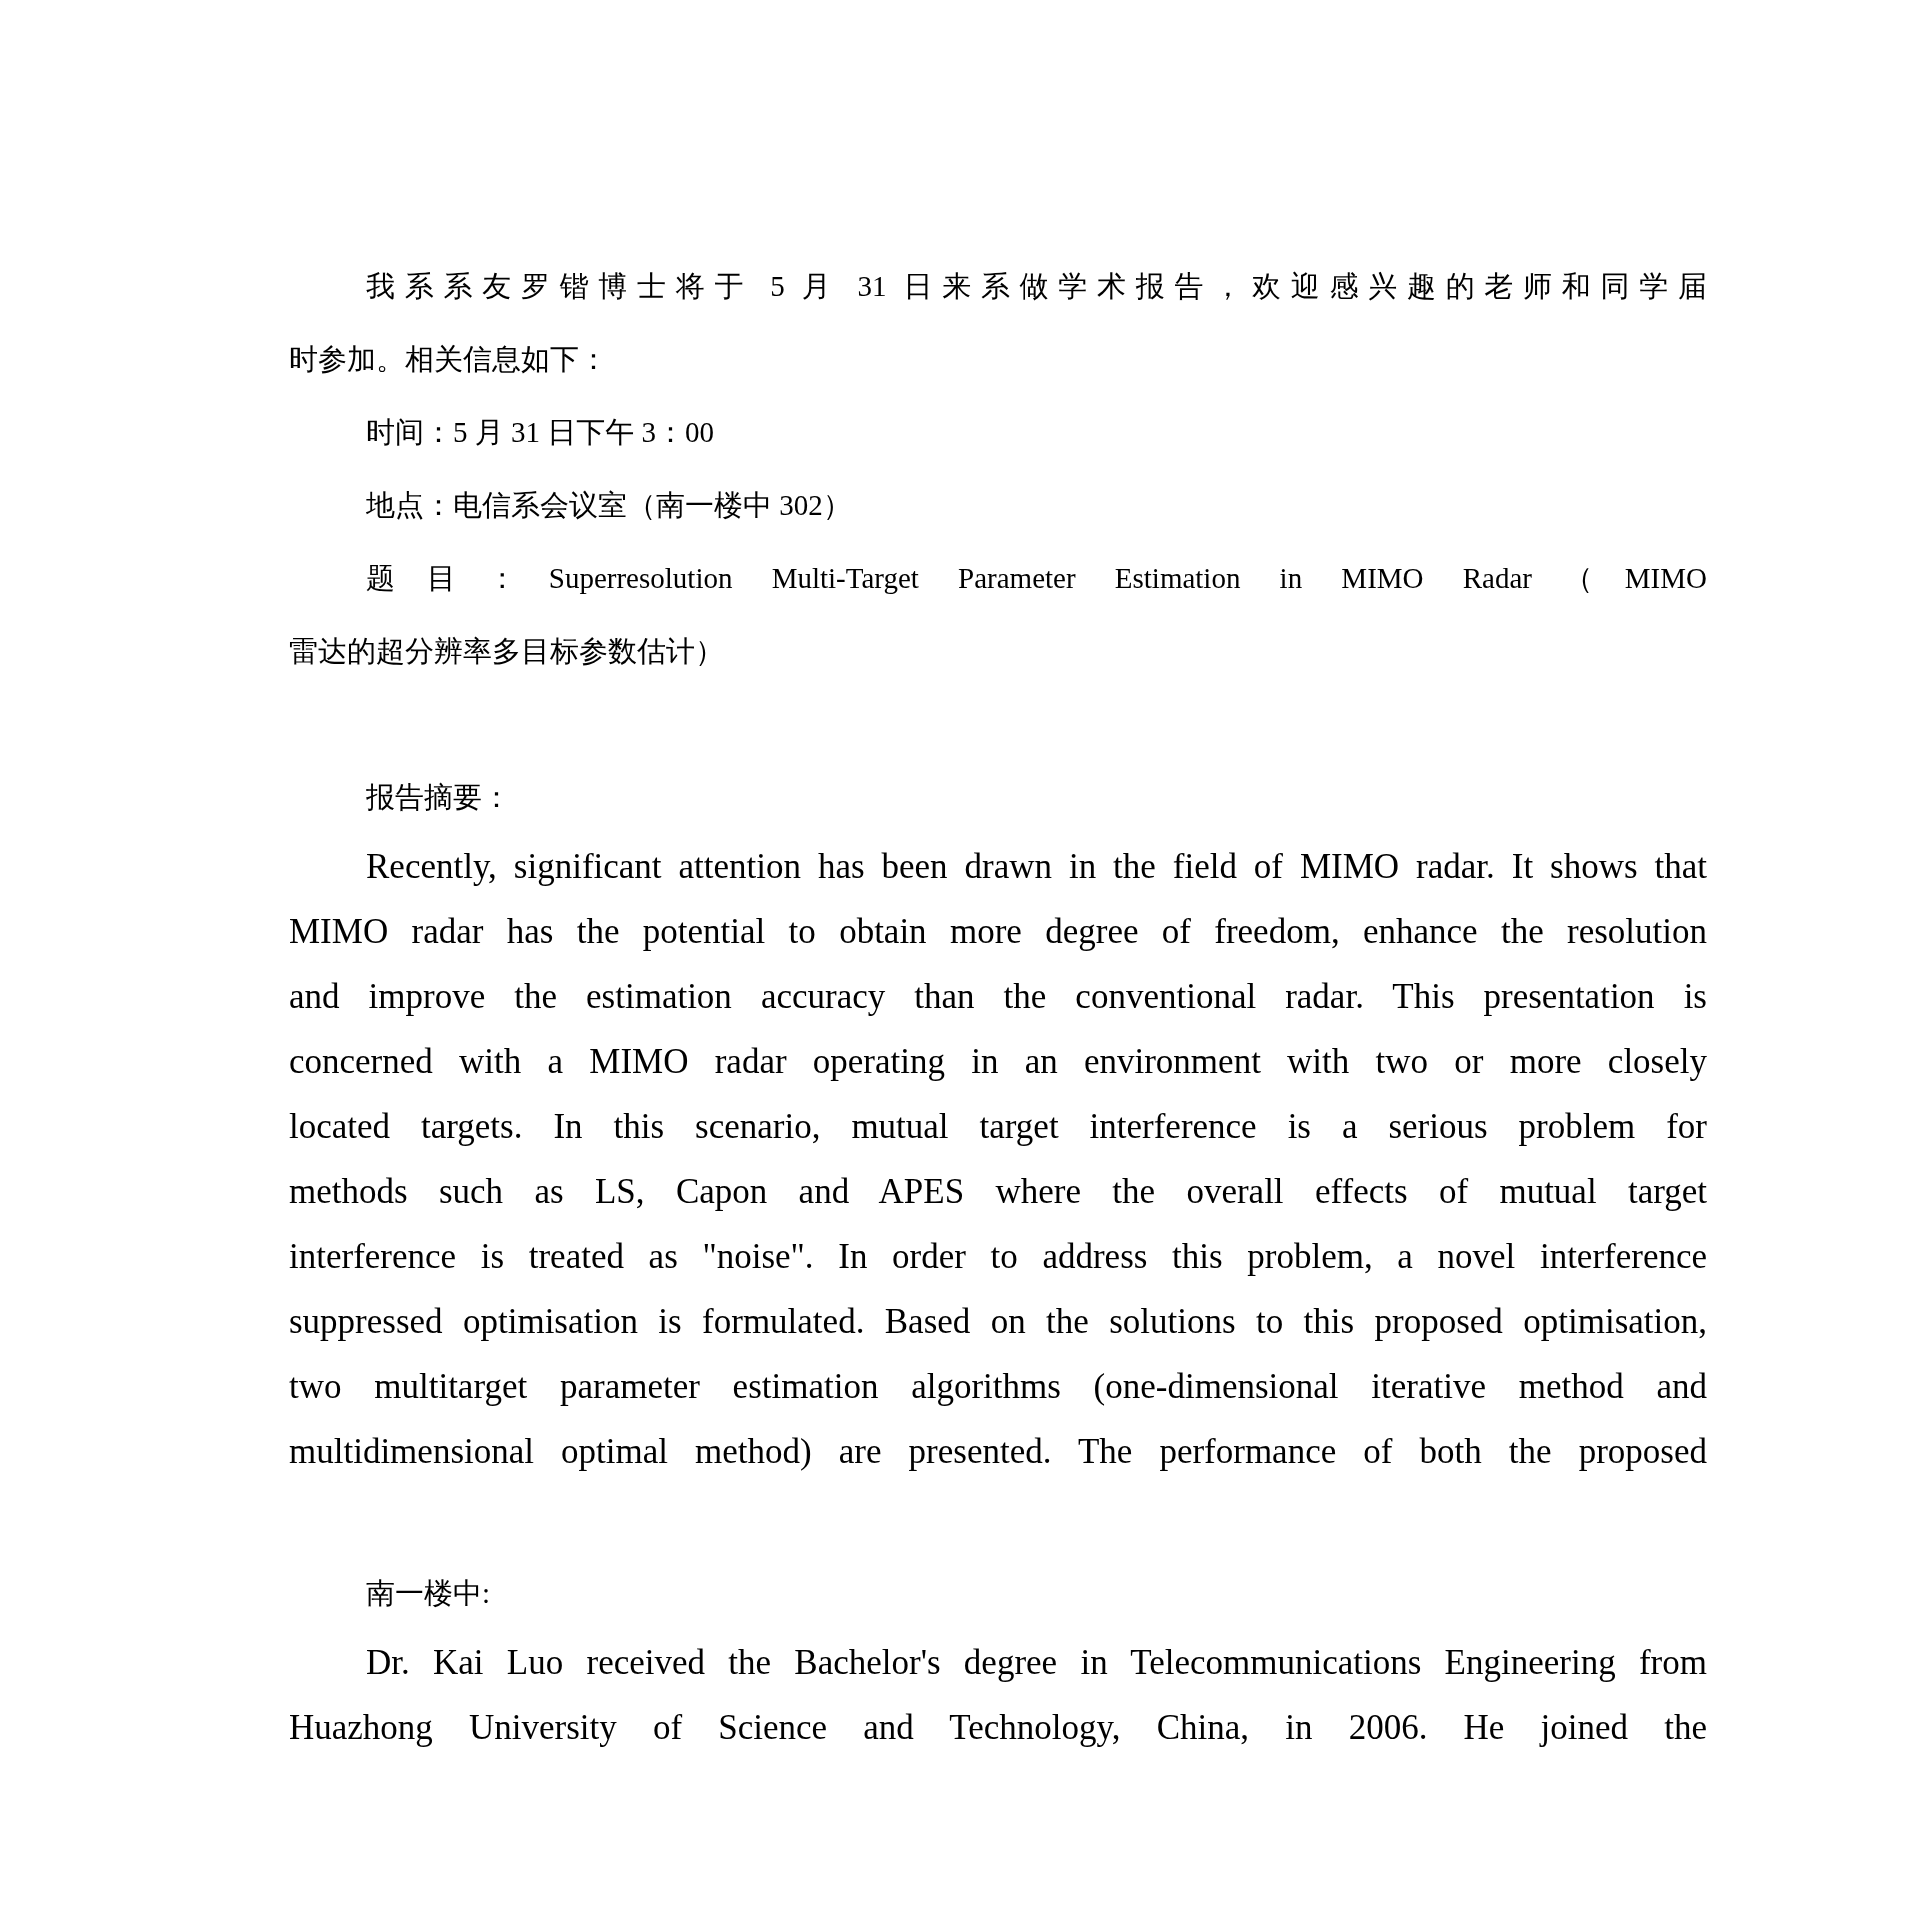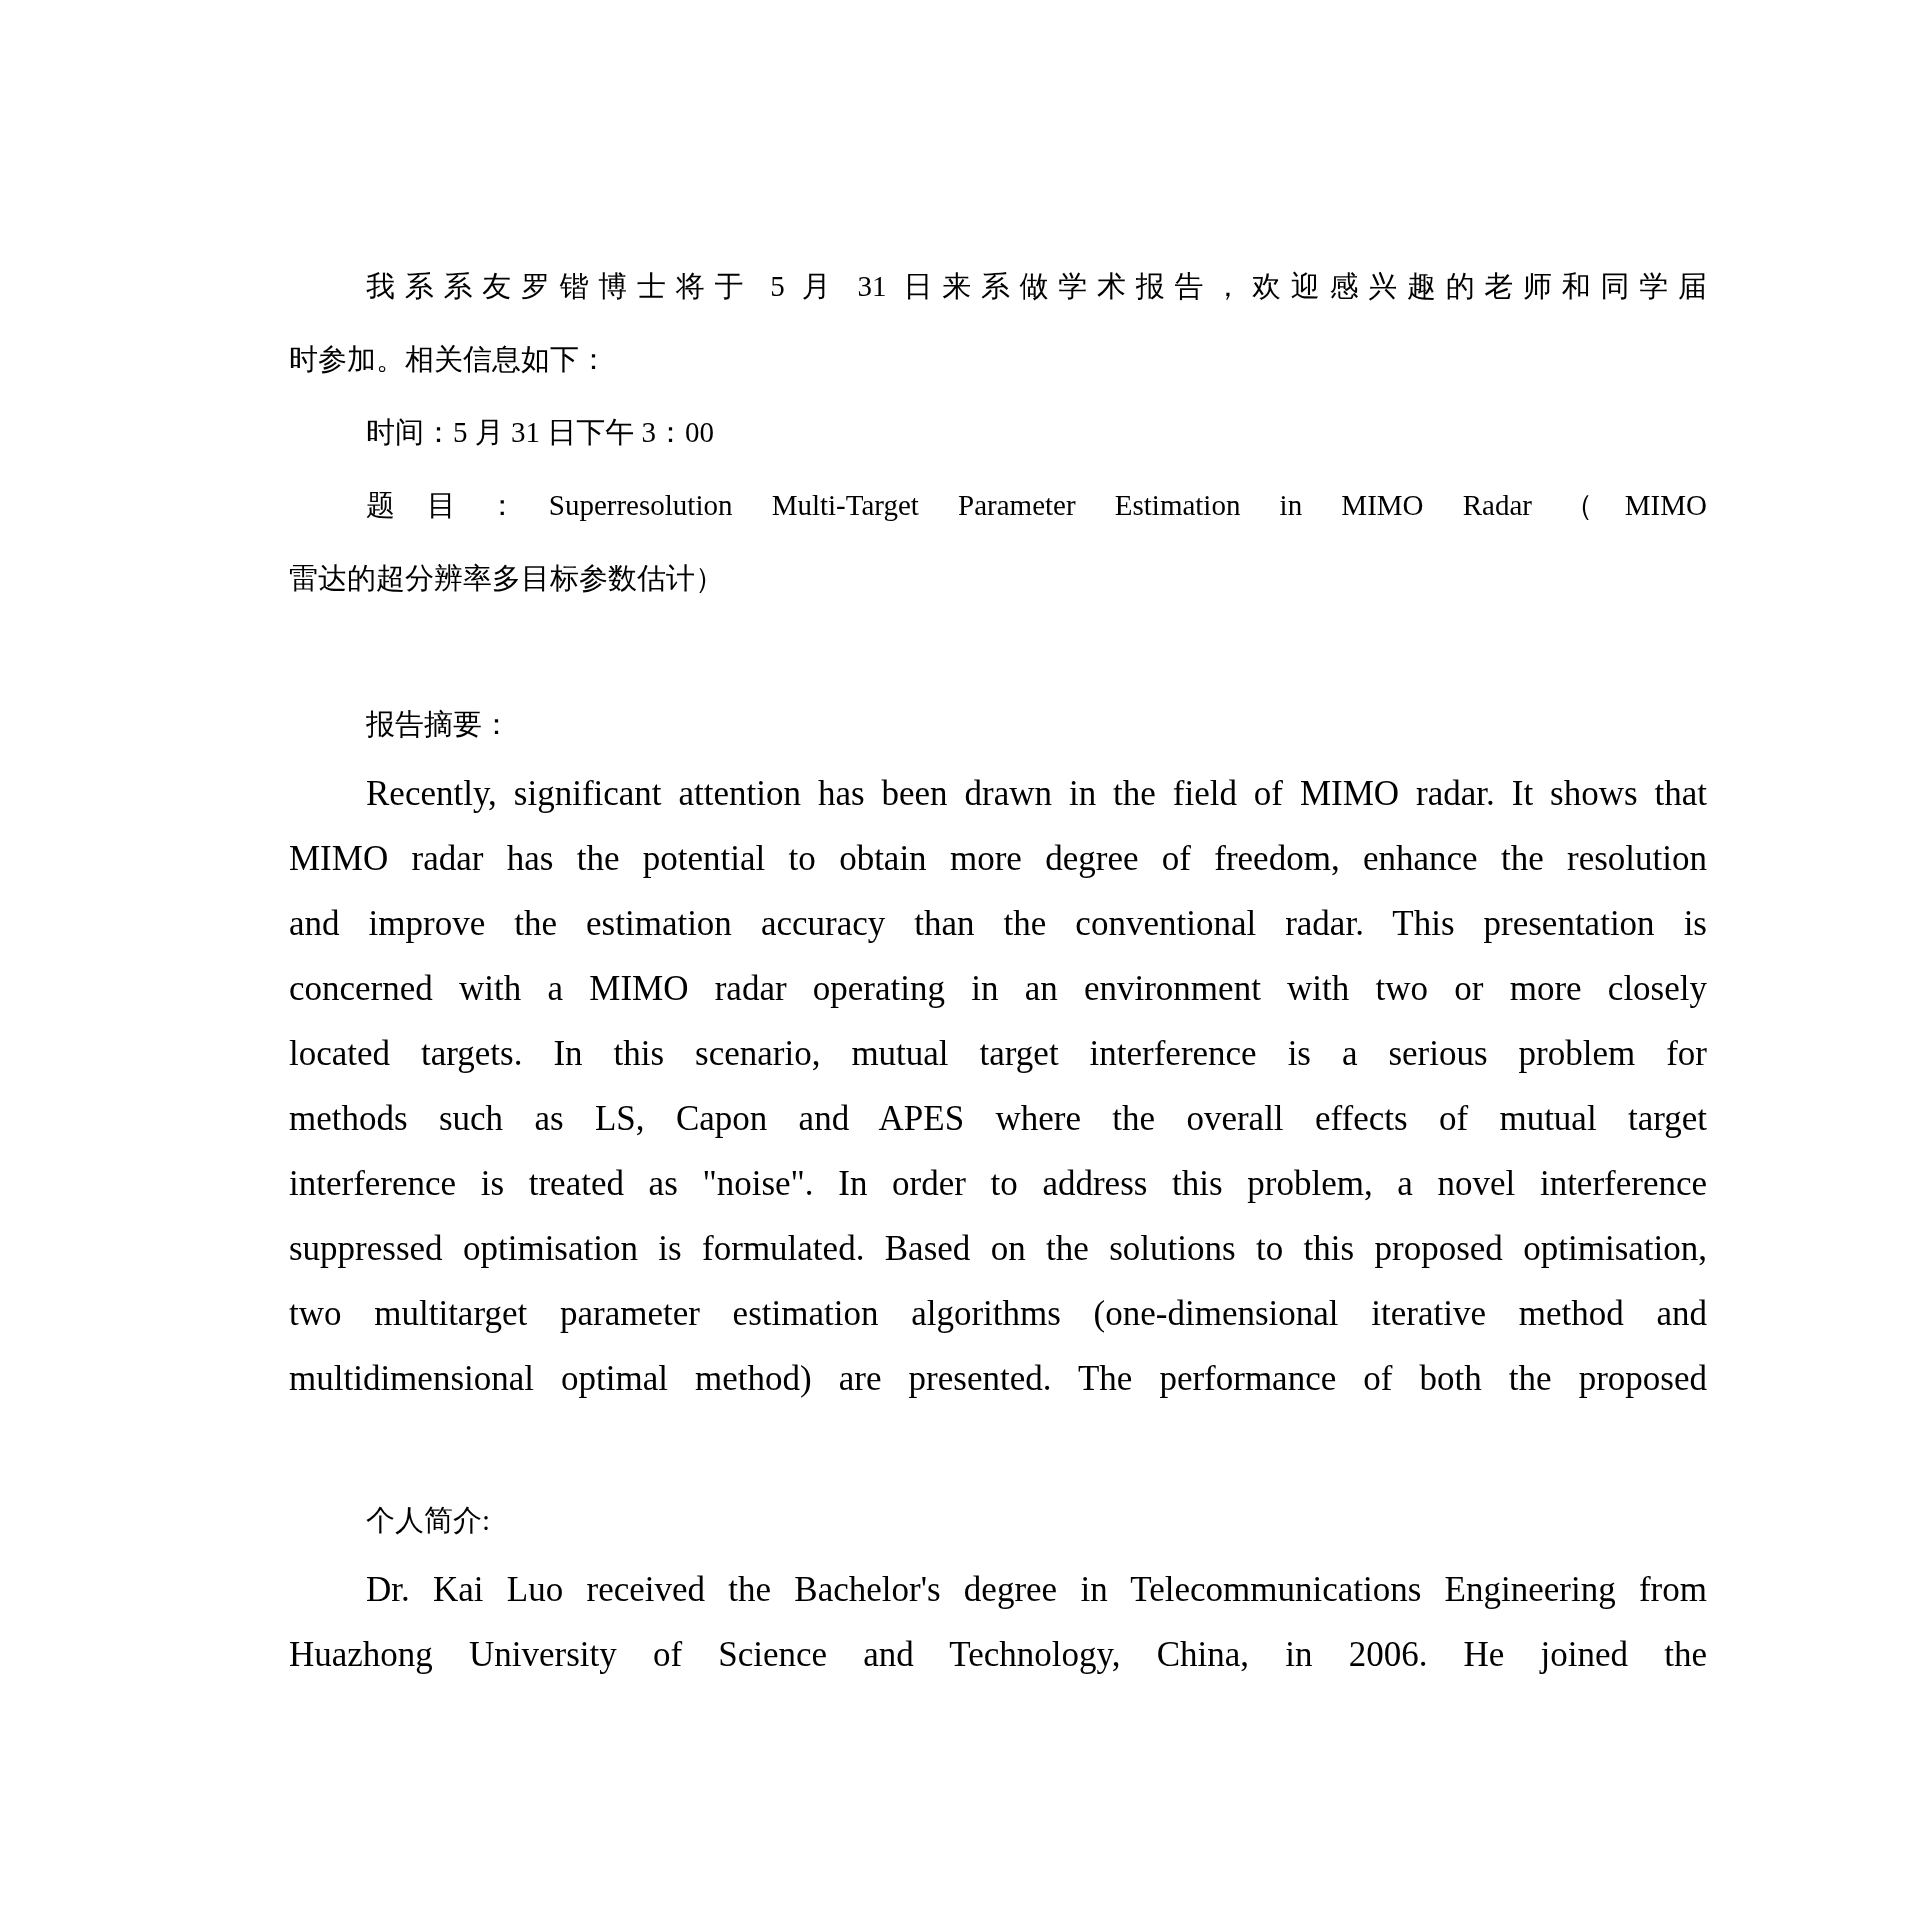--- a/index.html
+++ b/index.html
@@ -53,33 +53,34 @@
   }
 </style>
 </head>
 <body>
 
 <div class="page">
   <div class="text-block" style="color: rgb(0, 0, 0);">
       <div class="line zh just indent">我系系友罗锴博士将于 5 月 31 日来系做学术报告，欢迎感兴趣的老师和同学届</div>
       <div class="line zh">时参加。相关信息如下：</div>
       <div class="line zh indent">时间：5 月 31 日下午 3：00</div>
+      <div class="line zh indent">地点：电信系会议室（南一楼中 302）</div>
       <div class="line zh just indent">题目：Superresolution Multi-Target Parameter Estimation in MIMO Radar（MIMO</div>
       <div class="line zh">雷达的超分辨率多目标参数估计）</div>
       <div class="line zh blank">&nbsp;</div>
       <div class="line zh indent">报告摘要：</div>
       <div class="line en just indent">Recently, significant attention has been drawn in the field of MIMO radar. It shows that</div>
       <div class="line en just">MIMO radar has the potential to obtain more degree of freedom, enhance the resolution</div>
       <div class="line en just">and improve the estimation accuracy than the conventional radar. This presentation is</div>
       <div class="line en just">concerned with a MIMO radar operating in an environment with two or more closely</div>
       <div class="line en just">located targets. In this scenario, mutual target interference is a serious problem for</div>
       <div class="line en just">methods such as LS, Capon and APES where the overall effects of mutual target</div>
       <div class="line en just">interference is treated as "noise". In order to address this problem, a novel interference</div>
       <div class="line en just">suppressed optimisation is formulated. Based on the solutions to this proposed optimisation,</div>
       <div class="line en just">two multitarget parameter estimation algorithms (one-dimensional iterative method and</div>
       <div class="line en just">multidimensional optimal method) are presented. The performance of both the proposed</div>
       <div class="line zh blank">&nbsp;</div>
-      <div class="line zh indent">个人简介:</div>
+      <div class="line zh indent">南一楼中:</div>
       <div class="line en just indent">Dr. Kai Luo received the Bachelor's degree in Telecommunications Engineering from</div>
       <div class="line en just">Huazhong University of Science and Technology, China, in 2006. He joined the</div>
     </div>
 </div>
 
 
 </body></html>

